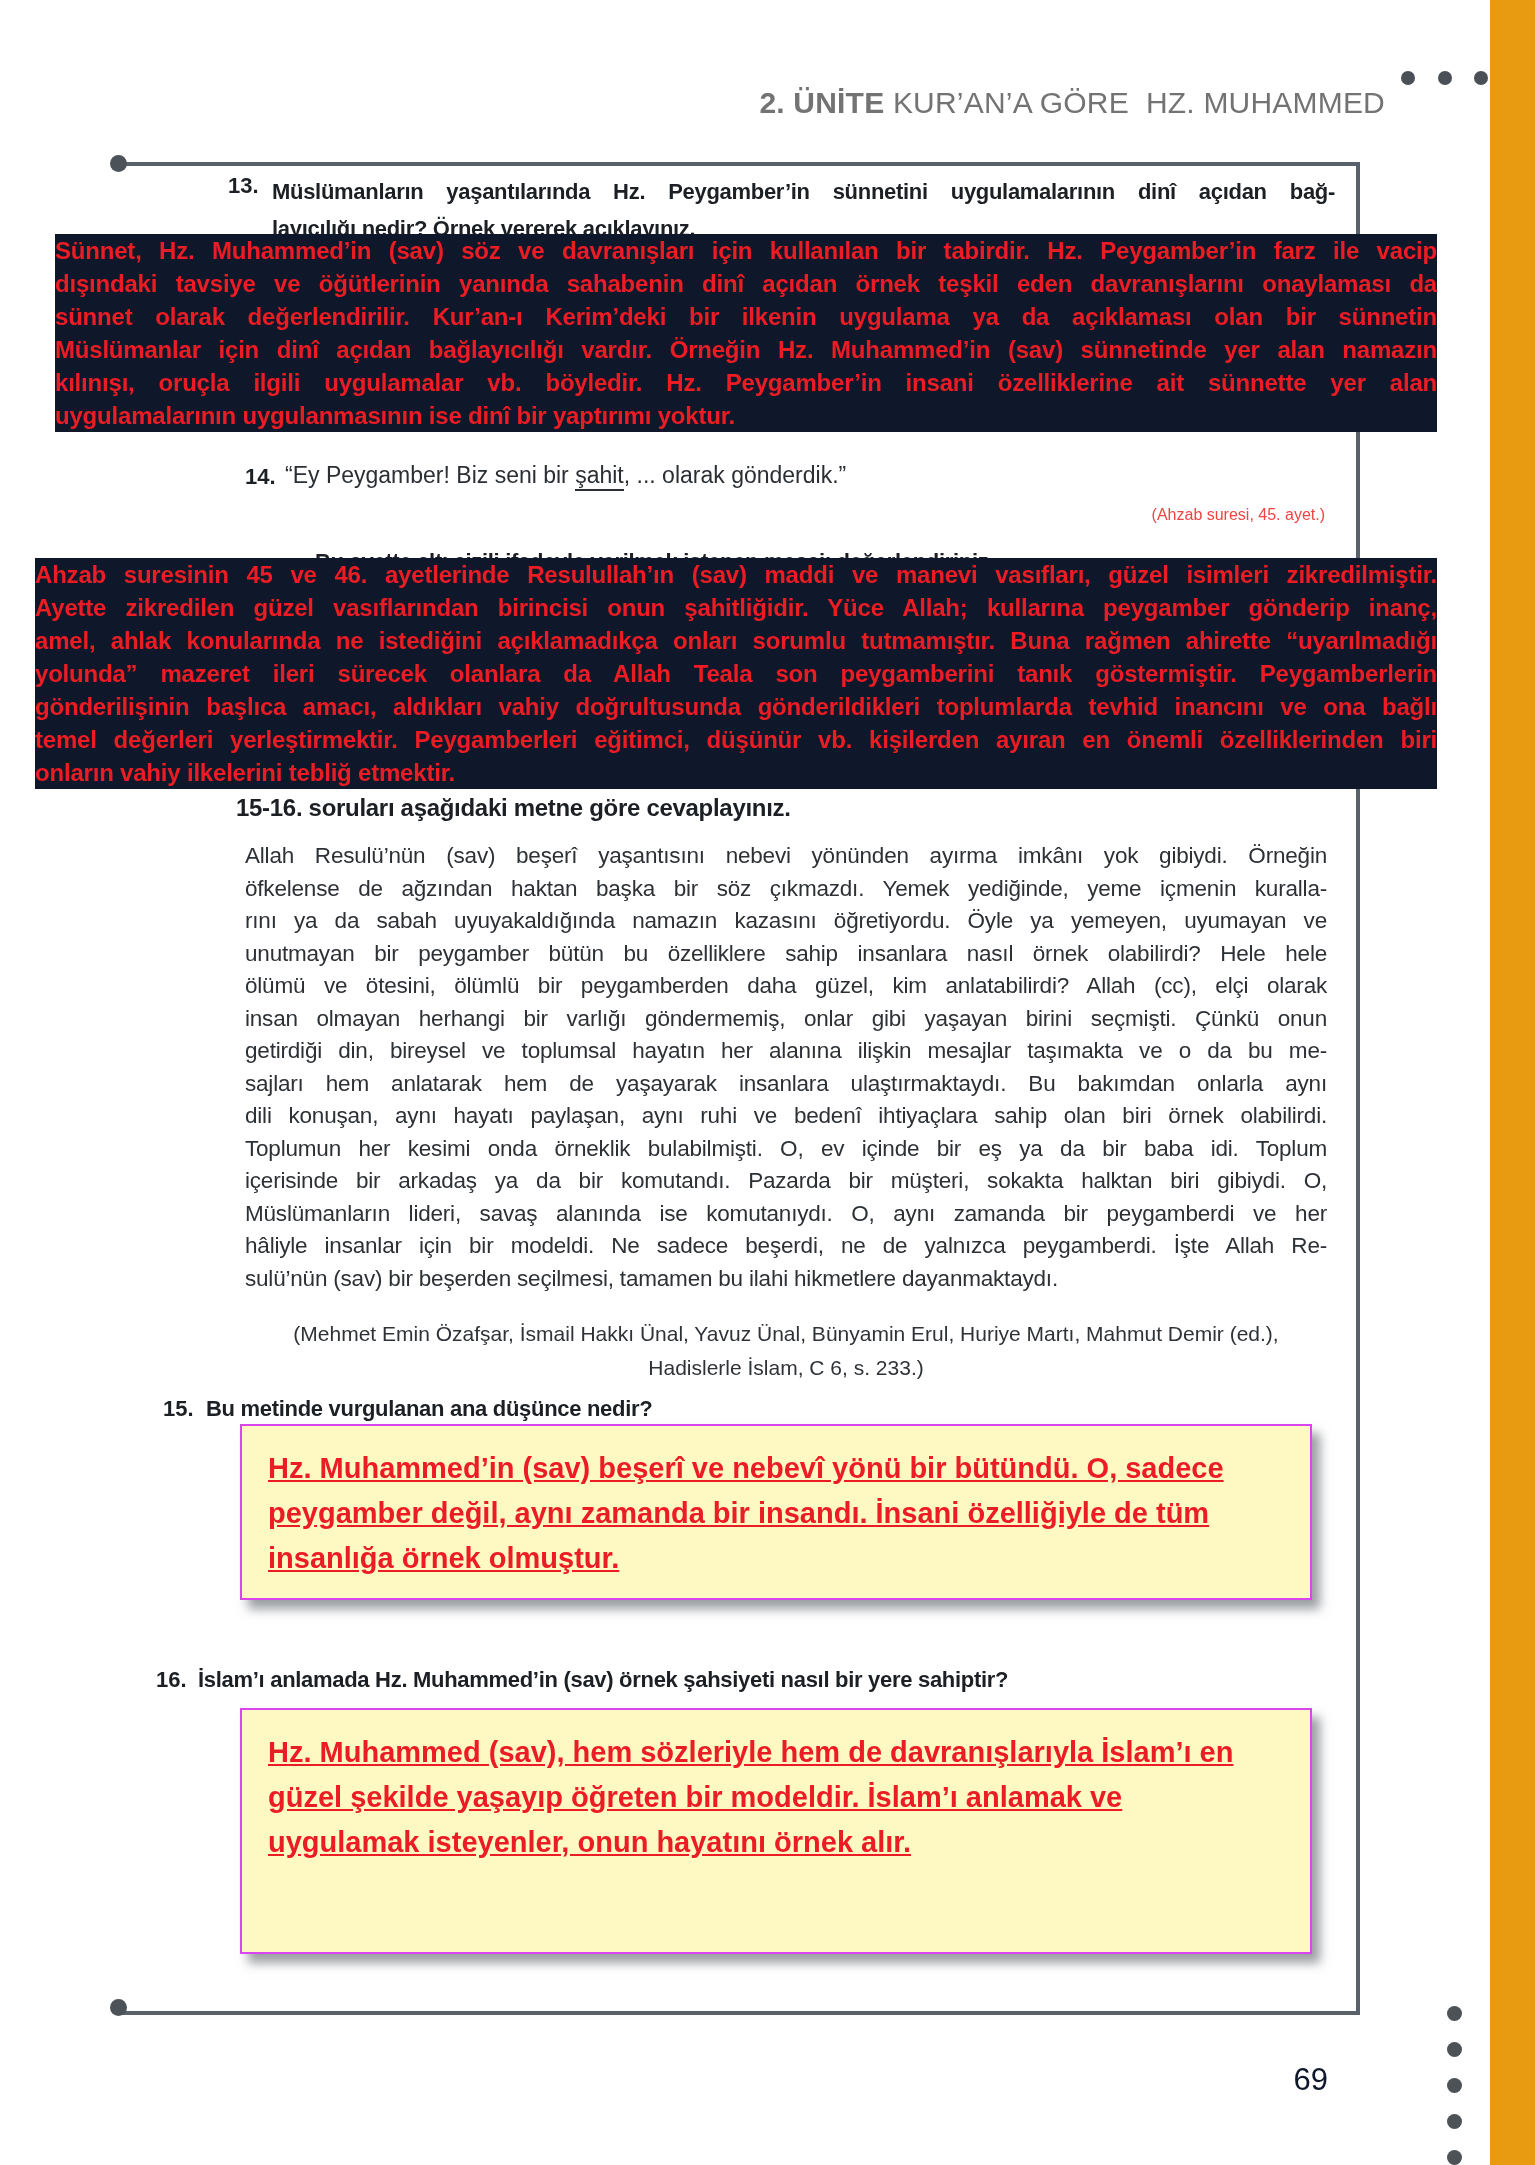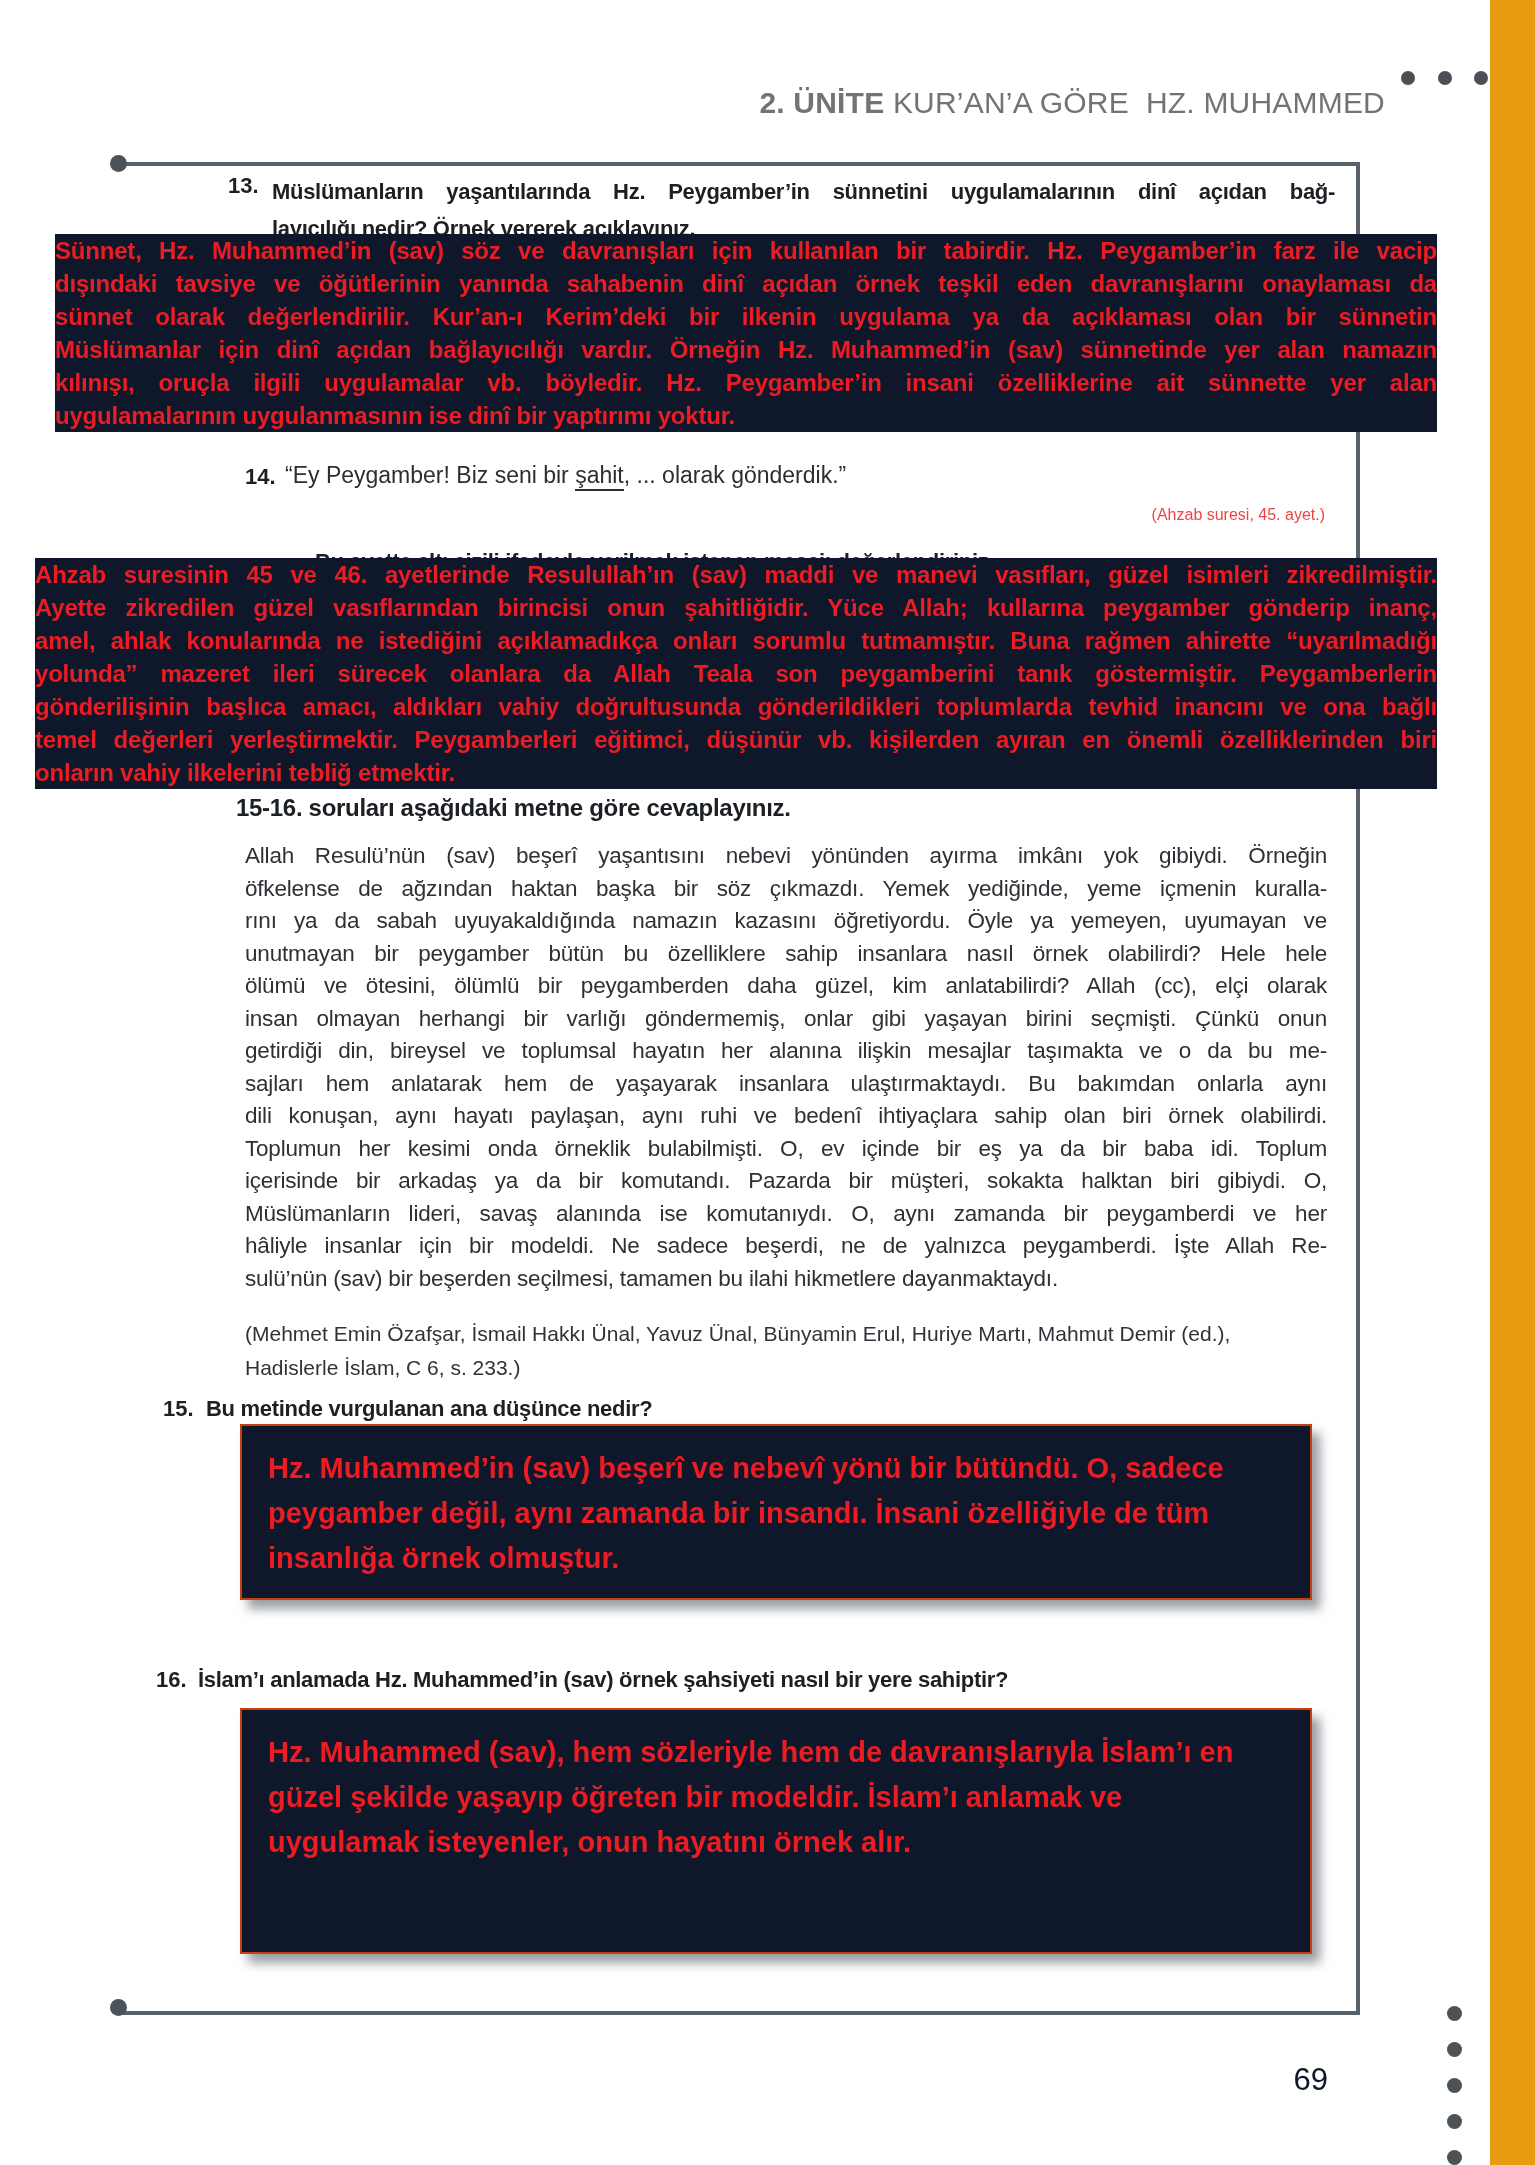--- a/index.html
+++ b/index.html
@@ -31,26 +31,26 @@
   .source{font-size:16px;color:#ef4444;}
   
   .red-block{background:#0f172a;color:var(--answer-red,#ec1c24);font-weight:700;
              font-size:24px;letter-spacing:-.2px;}
   .red-block div{line-height:33px;text-align:justify;text-align-last:justify;white-space:normal;}
   .red-block div:last-child{text-align:left;text-align-last:left;}
   
   .passage{font-size:22.5px;color:#2d3135;letter-spacing:-.2px;}
   .passage div{line-height:32.5px;text-align:justify;text-align-last:justify;}
   .passage div:last-child{text-align-last:left;}
-  .citation{font-size:21px;color:#2f3338;text-align:left;}
+  .citation{font-size:21px;color:#2f3338;text-align:center;}
   .citation div{line-height:34px;}
   
-  .ansbox{background:#0f172a;border:2px solid #c2410c;
+  .ansbox{background:#fef9c3;border:2px solid #d946ef;
           box-shadow:8px 9px 10px rgba(72,78,85,.55);
-          color:var(--answer-red,#ec1c24);font-weight:700;font-size:29px;}
+          color:var(--answer-red,#ec1c24);font-weight:700;font-size:29px;text-decoration:underline;}
   .ansbox .inner{padding:20px 26px 0 26px;}
   .ansbox .inner div{line-height:45px;}
   .pagenum{font-size:31px;color:#0f172a;}
   .bdot{width:15px;height:15px;border-radius:50%;background:#4d5257;}
 </style>
 </head>
 <body>
 
 <div id="page">
 

